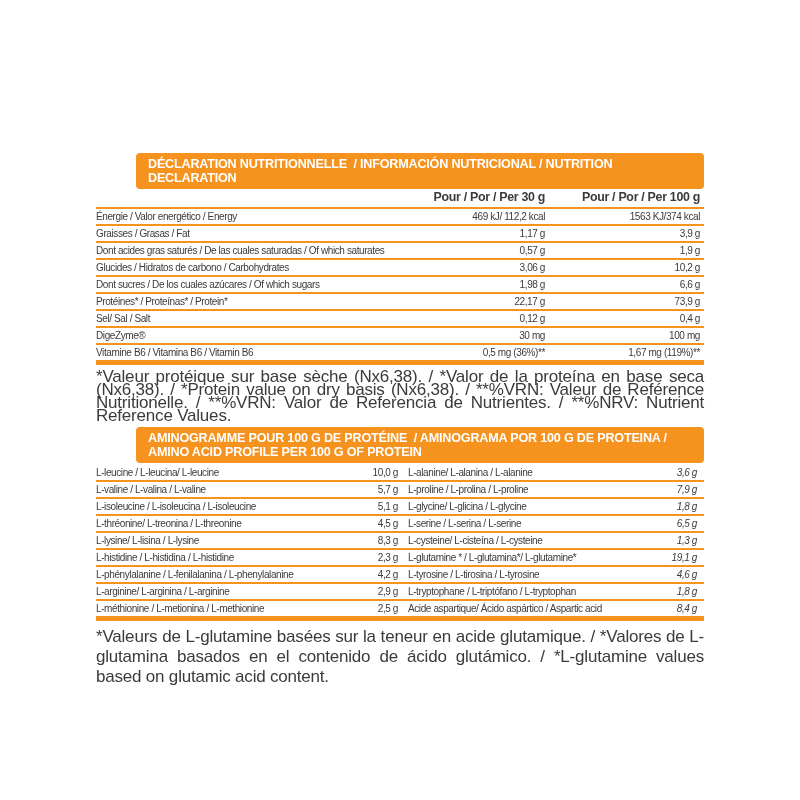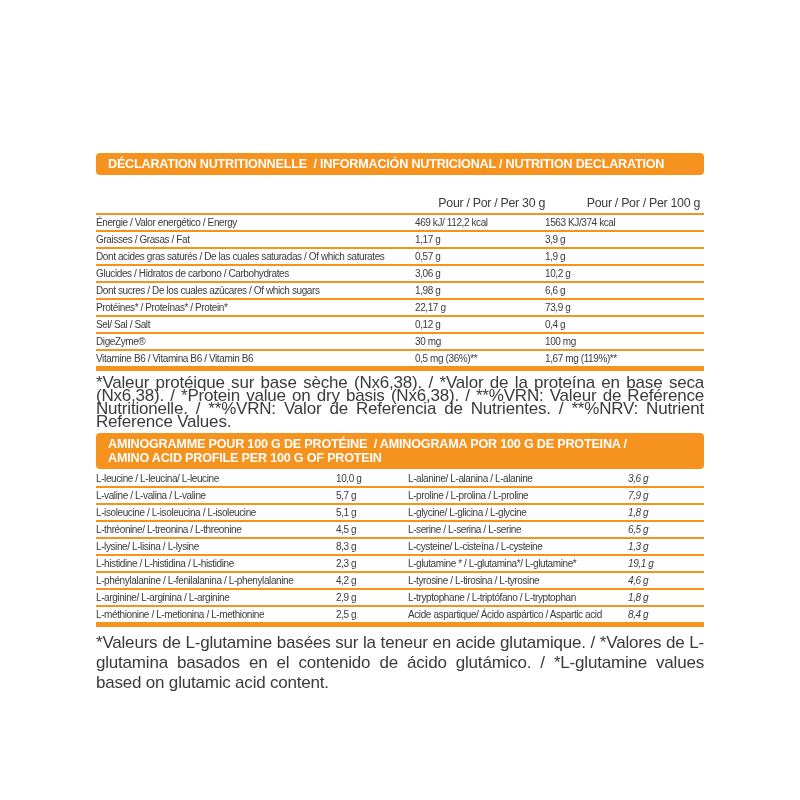--- a/index.html
+++ b/index.html
@@ -22,27 +22,28 @@
   .band{
     background:var(--orange);
     color:var(--band-text);
     font-weight:bold;
     font-size:12.6px;
     line-height:14px;
     letter-spacing:-0.2px;
     border-radius:4px;
     padding:4px 10px 4px 12px;
     white-space:pre-wrap;
+    margin-left:40px;
   }
   .colheads{
     display:flex;
     align-items:flex-end;
-    height:38px;
+    height:18px;
     padding-bottom:3px;
-    font-weight:normal;
+    font-weight:bold;
     font-size:12.4px;
     letter-spacing:-0.3px;
     white-space:nowrap;
   }
   .colheads .spacer{ flex:1; }
   .colheads .ch30{ width:130px; text-align:right; }
   .colheads .ch100{ width:159px; text-align:right; padding-right:4px; }
   table{
     width:608px;
     border-collapse:collapse;
@@ -54,21 +55,21 @@
   .atable{ margin-top:2px; }
   td{
     height:15px;
     line-height:15px;
     vertical-align:middle;
     white-space:nowrap;
     overflow:visible;
     border-bottom:2px solid var(--orange);
   }
   tr:last-child td{ border-bottom:none; }
-  td.val{ }
+  td.val{ text-align:right; }
   td.v100{ padding-right:4px; }
   td.lab2{ padding-left:10px; }
   td.v2{ padding-right:7px;font-style:italic; }
   .bar{
     height:5px;
     background:var(--orange);
   }
   .footnote{
     margin-top:5px;
     font-size:17px;

